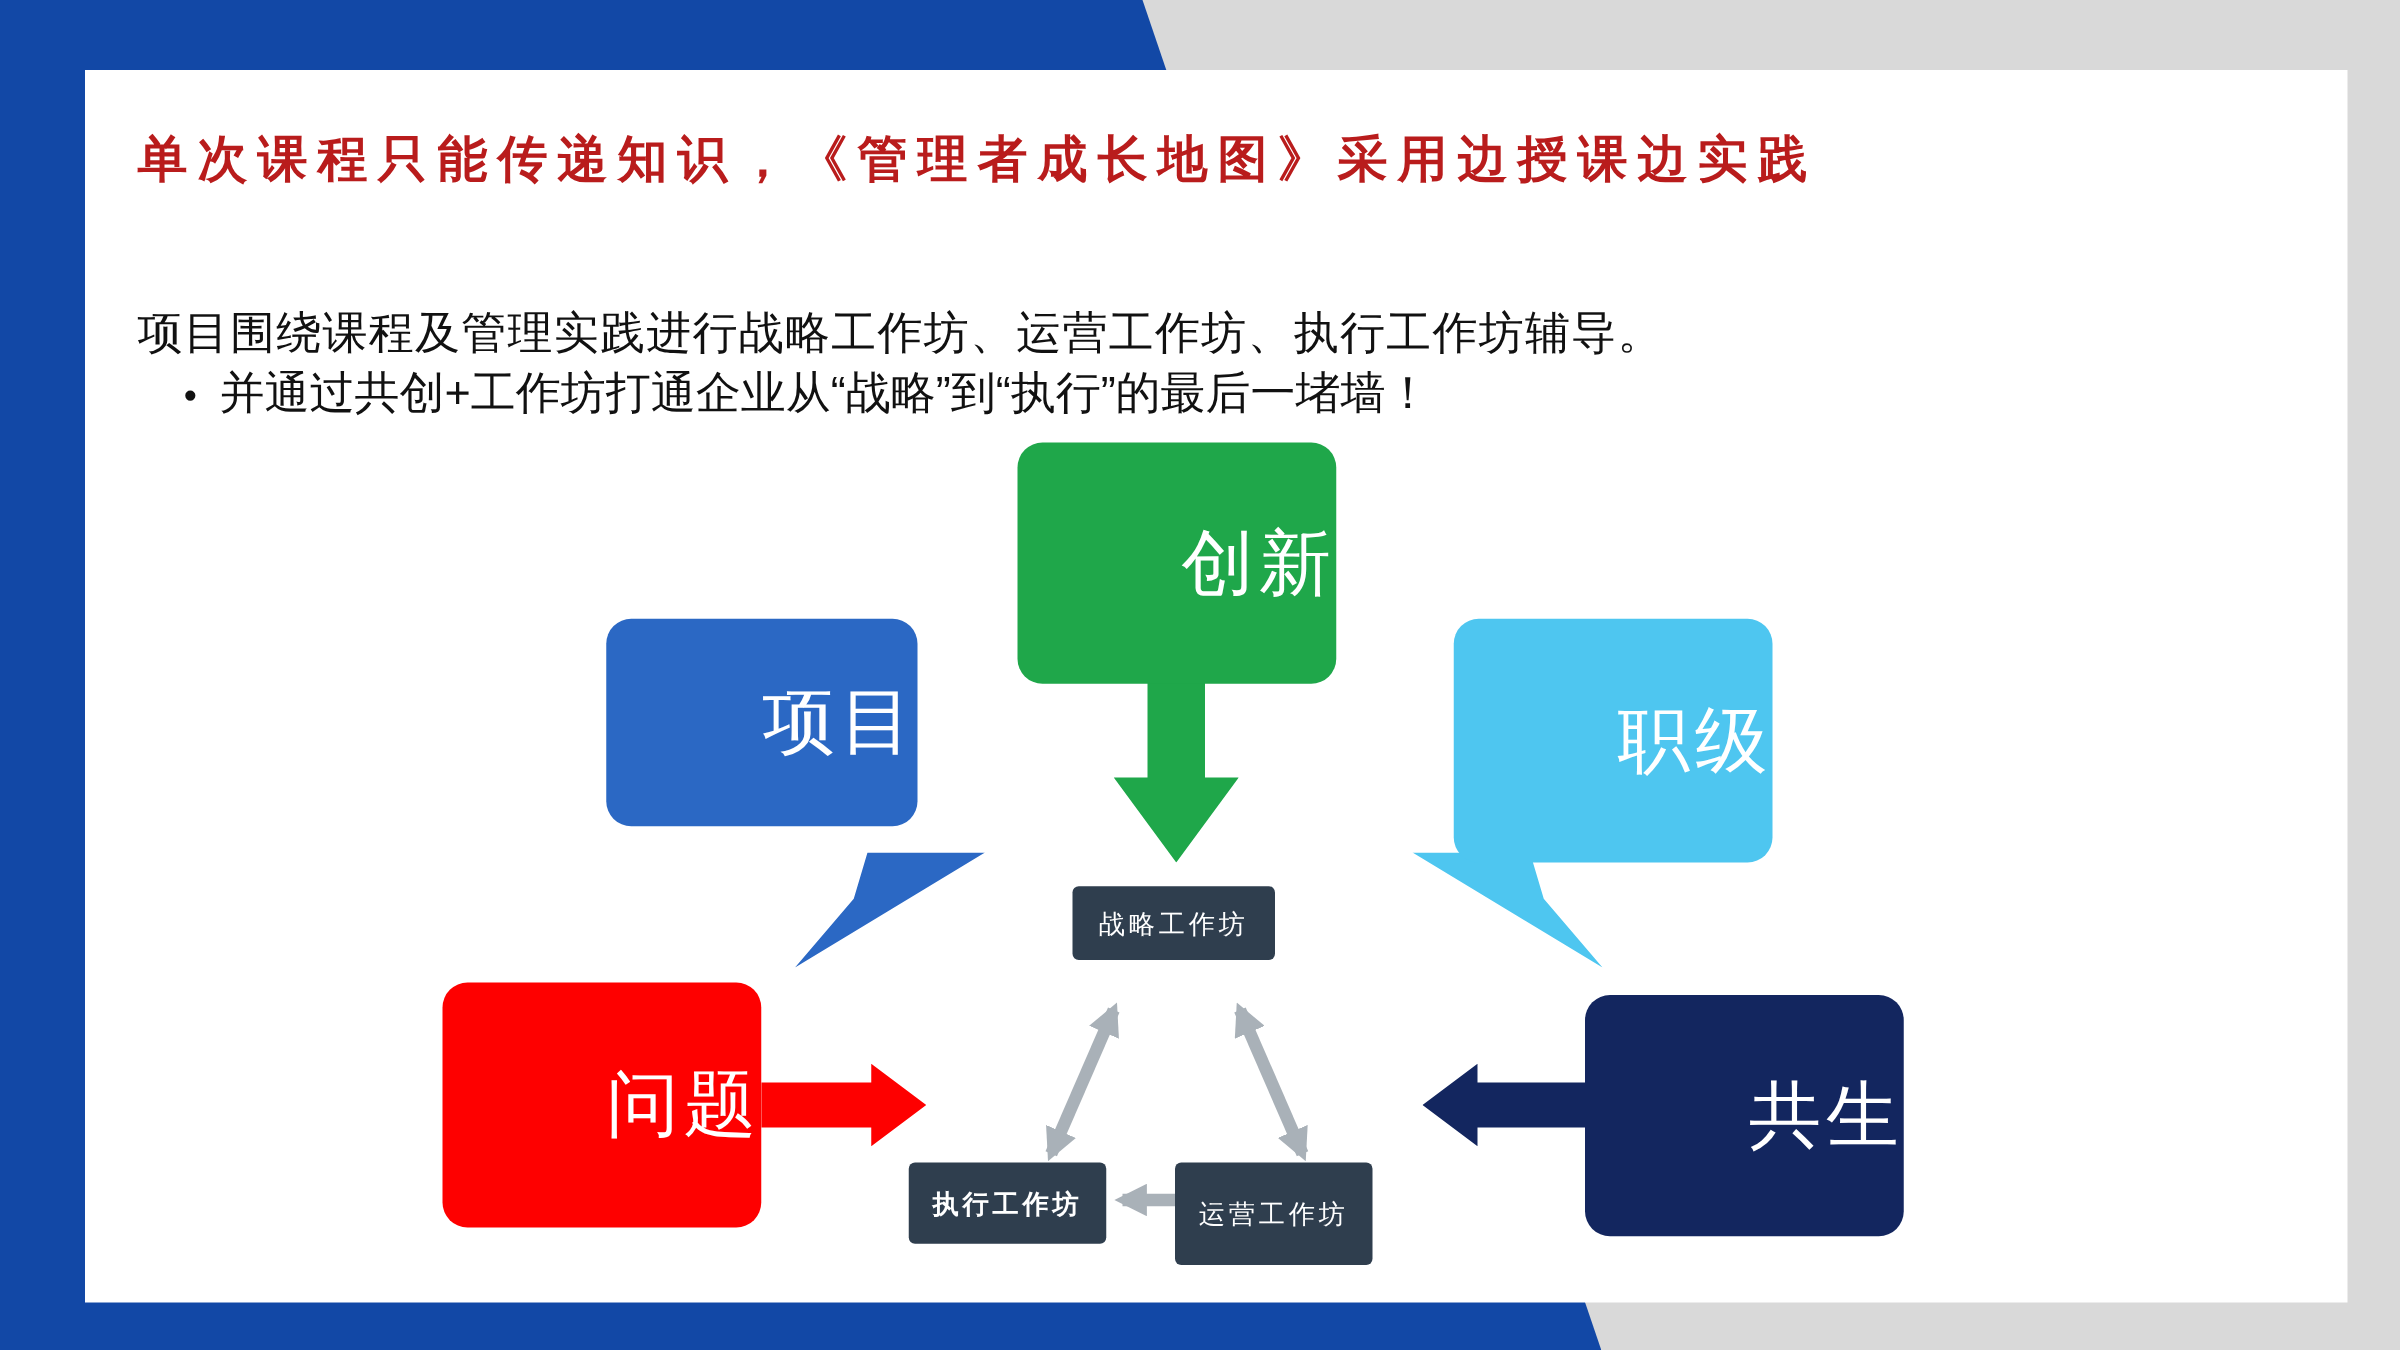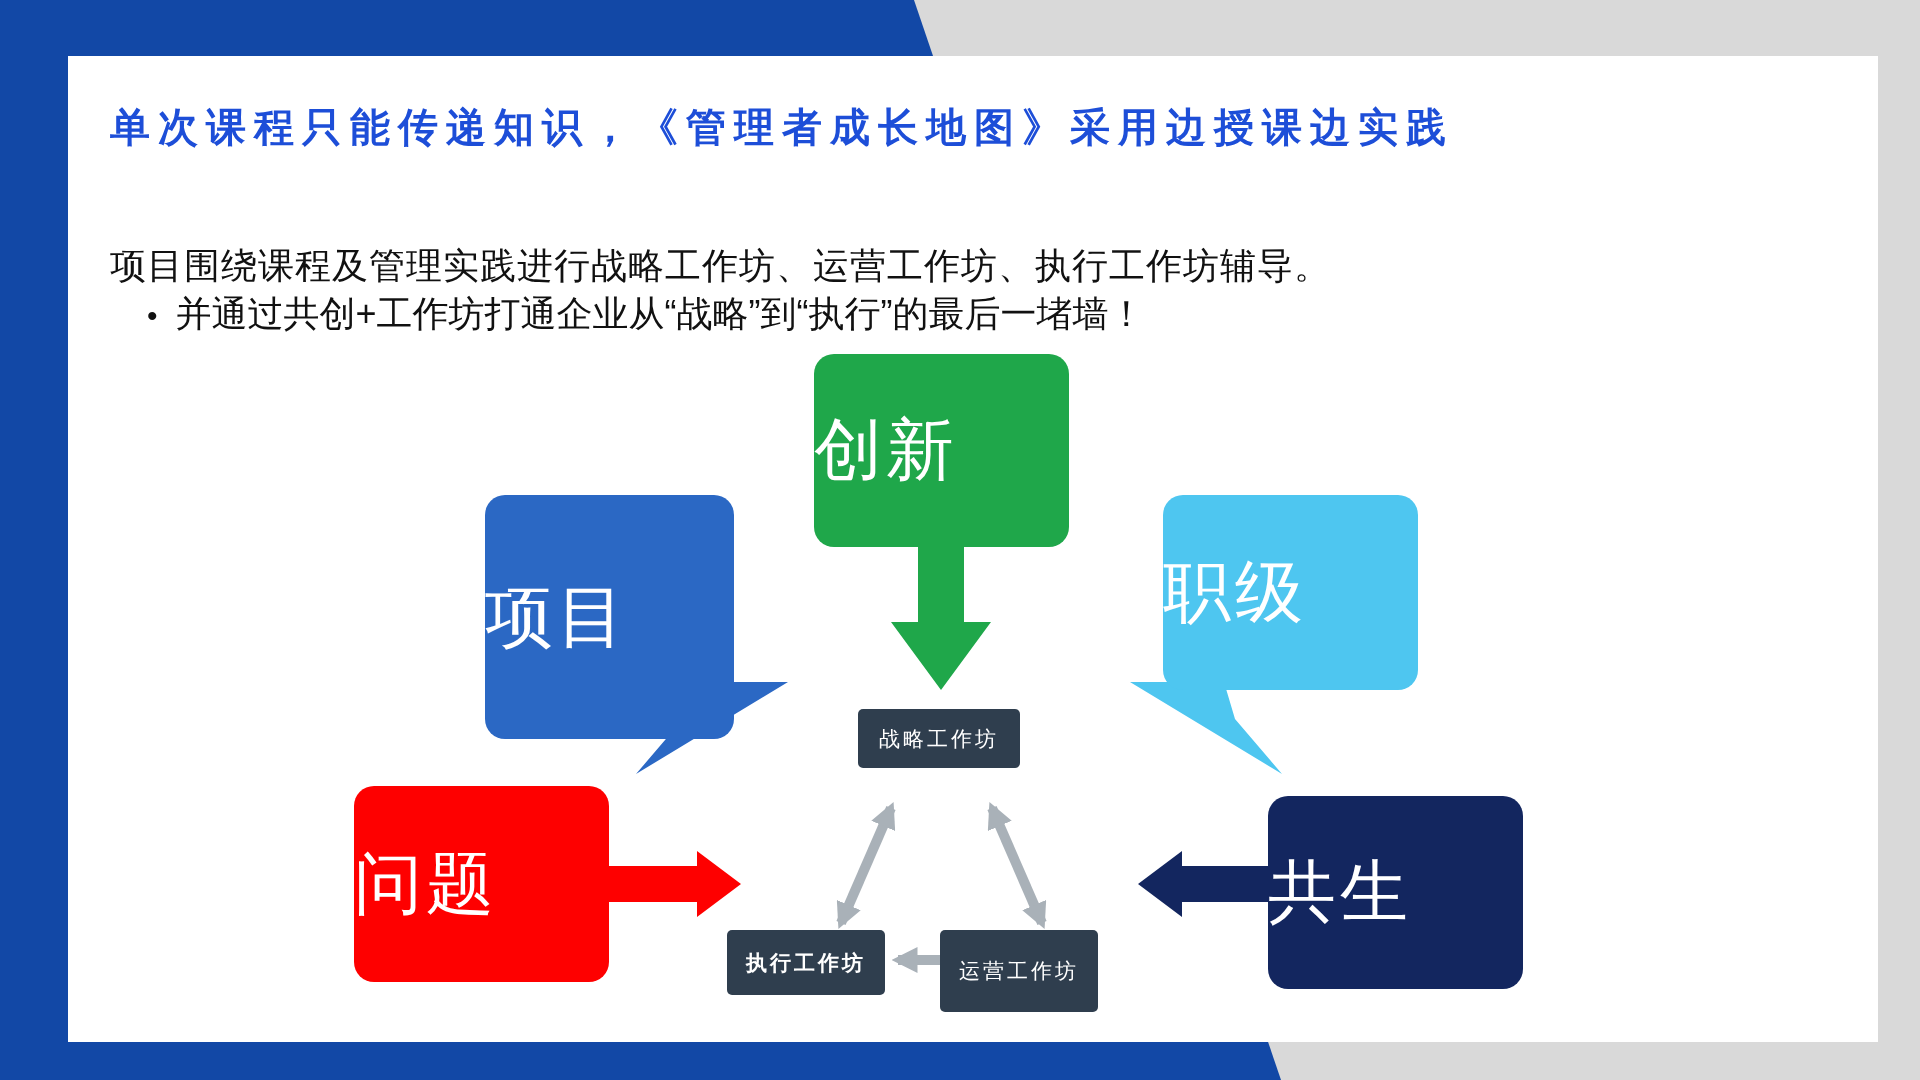--- a/index.html
+++ b/index.html
@@ -24,21 +24,21 @@
     width: 1810px; height: 986px;
     background: #ffffff;
     z-index: 1;
   }
   .title {
     position: absolute;
     left: 110px; top: 100px;
     font-size: 40px;
     font-weight: bold;
     letter-spacing: 8px;
-    color: #1d4ed8;
+    color: #b91c1c;
     white-space: nowrap;
     z-index: 2;
   }
   .subtitle {
     position: absolute;
     left: 110px; top: 208px;
     font-size: 36px;
     letter-spacing: 1px;
     color: #111111;
     white-space: nowrap;
@@ -54,30 +54,30 @@
     font-size: 36px;
     color: #111111;
     white-space: nowrap;
     z-index: 2;
   }
   .bullet-row .dot { font-size: 30px; }
   .bubble {
     position: absolute;
     display: flex;
     align-items: center;
-    justify-content: flex-start;
+    justify-content: flex-end;
     color: #ffffff;
-    font-size: 68px;
+    font-size: 58px;
     letter-spacing: 4px;
     border-radius: 20px;
     z-index: 3;
     font-family: Liberation Serif, serif;
   }
   .bubble.green  { left: 814px;  top: 354px; width: 255px; height: 193px; background: #1fa74a; }
-  .bubble.blue   { left: 485px;  top: 495px; width: 249px; height: 244px; background: #2b68c4; }
+  .bubble.blue   { left: 485px;  top: 495px; width: 249px; height: 166px; background: #2b68c4; }
   .bubble.cyan   { left: 1163px; top: 495px; width: 255px; height: 195px; background: #4ec6f0; }
   .bubble.red    { left: 354px;  top: 786px; width: 255px; height: 196px; background: #fe0000; }
   .bubble.navy   { left: 1268px; top: 796px; width: 255px; height: 193px; background: #13265f; }
   .tail-svg { position: absolute; z-index: 2; }
   .arrow-svg { position: absolute; z-index: 2; }
   .workshop {
     position: absolute;
     display: flex;
     align-items: center;
     justify-content: center;

